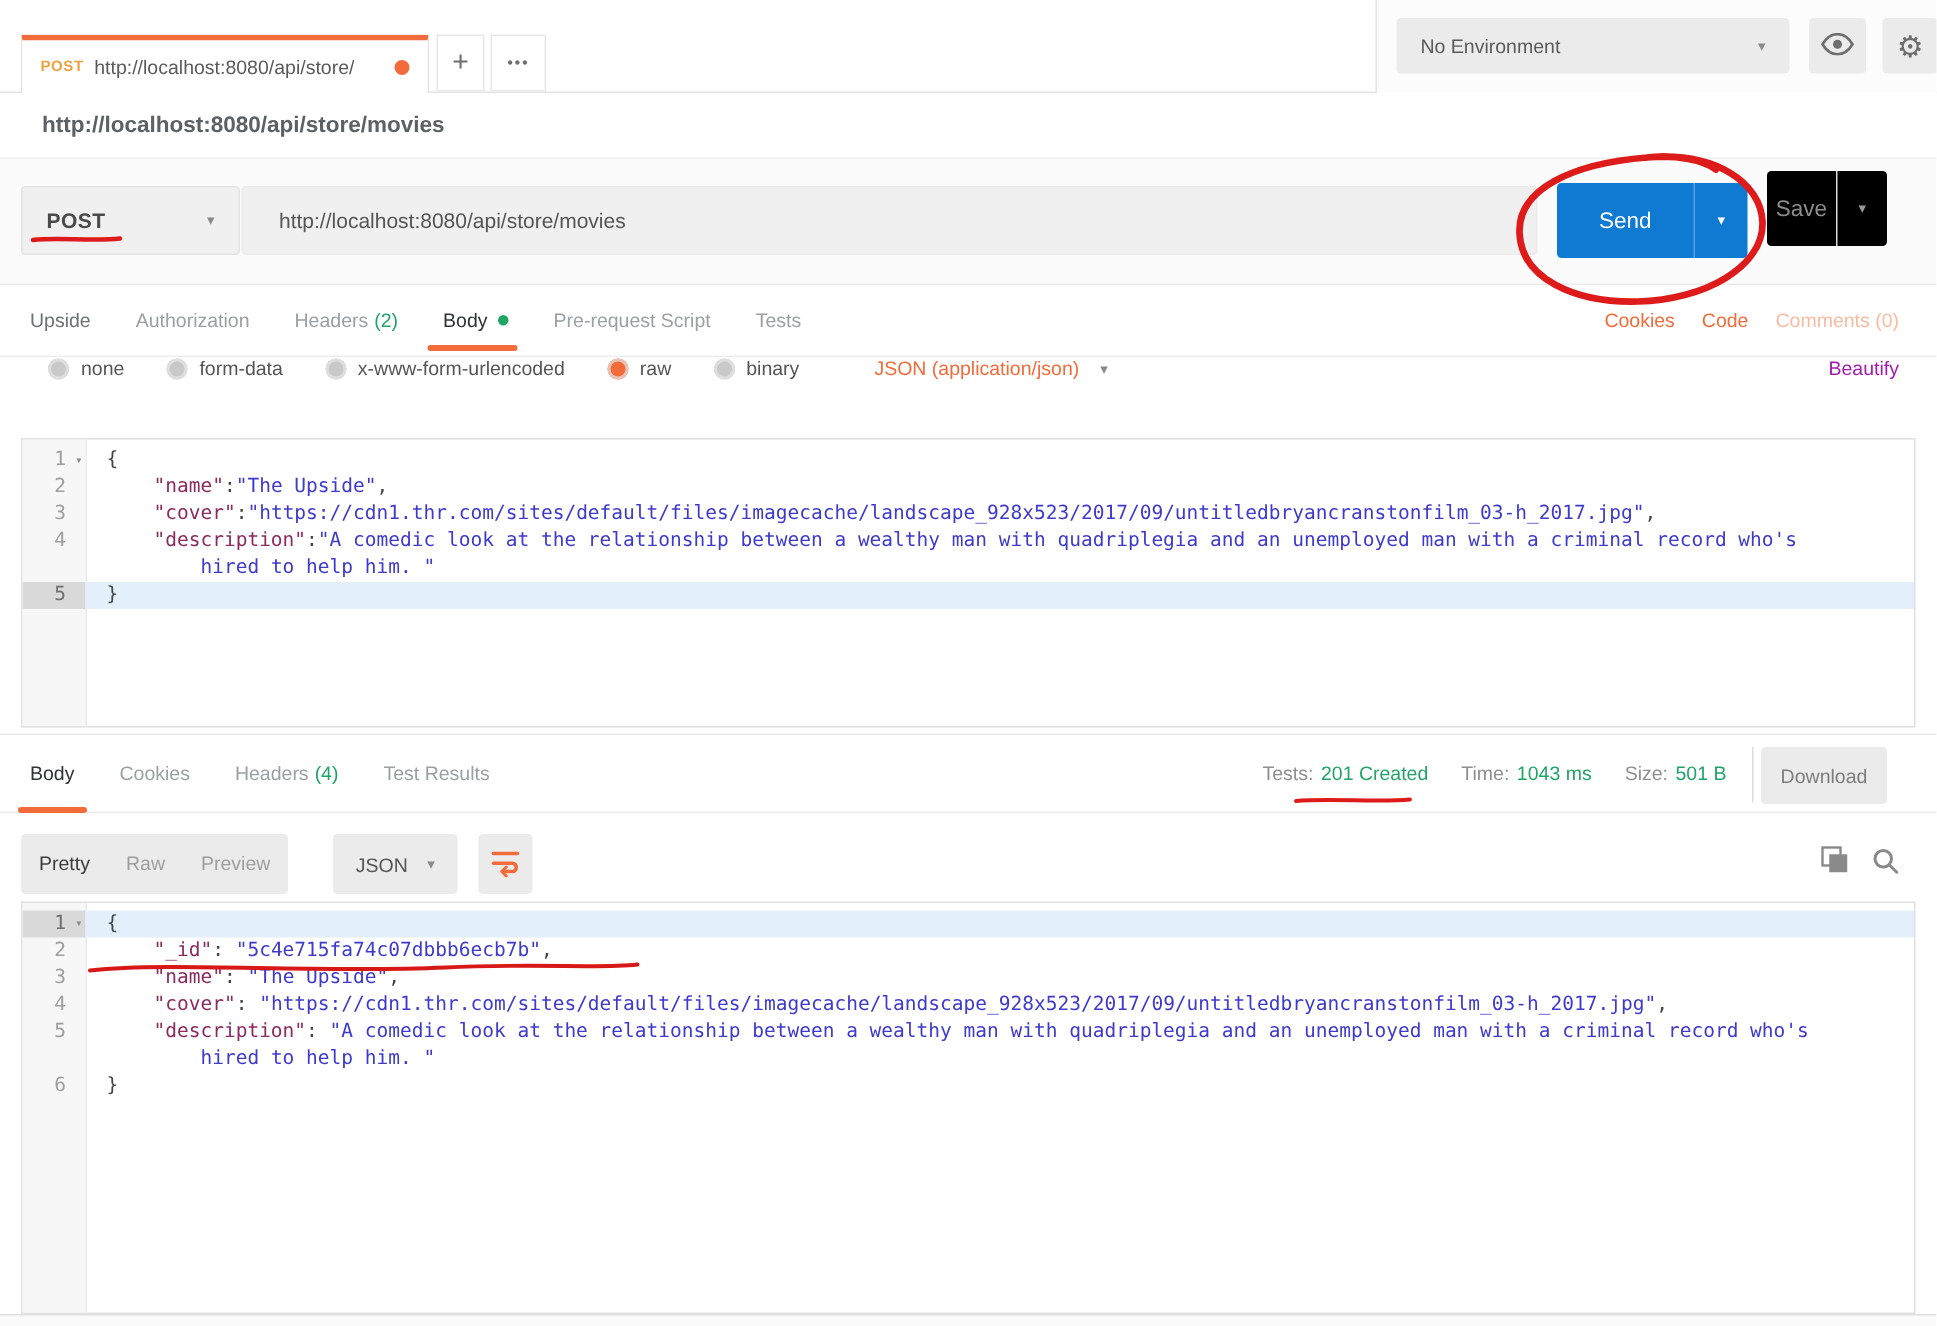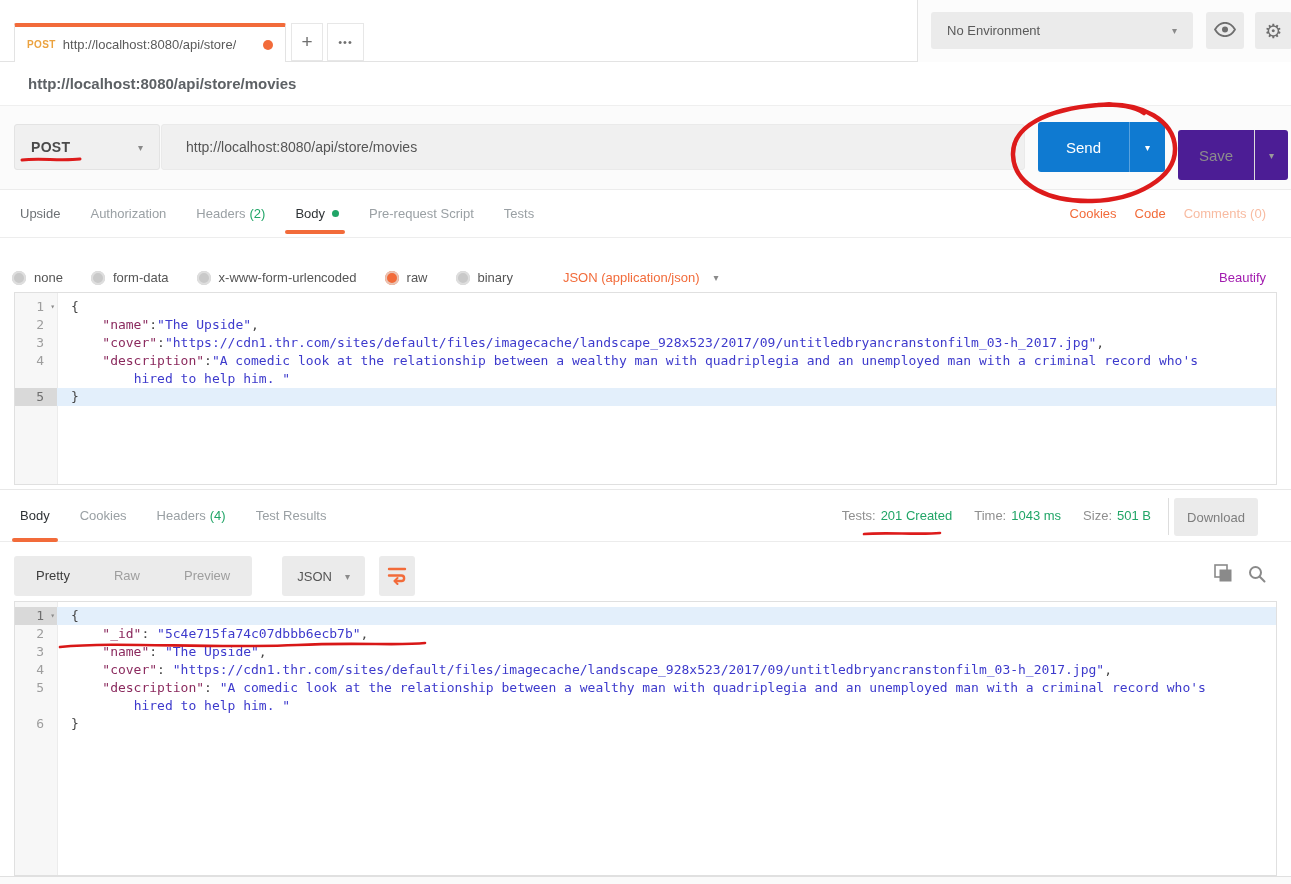--- a/index.html
+++ b/index.html
@@ -40,21 +40,21 @@
 .method-label{font-size:14px;font-weight:bold;color:#4a4a4a;letter-spacing:.3px}
 .method-caret{margin-left:auto;color:#8a8a8a;font-size:10px}
 .url-input{position:absolute;left:161px;top:18px;width:864px;height:46px;background:#f0f0f0;
   border:1px solid #eaeaea;border-radius:3px;padding:0 24px;font-size:14px;color:#555;
   font-family:"Liberation Sans",sans-serif;outline:none}
 .send-btn{position:absolute;left:1038px;top:16px;width:127px;height:50px;background:#0f7ad1;border:none;
   border-radius:3px;display:flex;align-items:center;cursor:pointer;z-index:2}
 .send-label{flex:1;text-align:center;color:#fff;font-size:15px;font-weight:normal}
 .send-caret-box{width:36px;height:100%;display:flex;align-items:center;justify-content:center;
   border-left:1px solid rgba(255,255,255,.3);color:#fff;font-size:10px}
-.save-btn{position:absolute;left:1178px;top:24px;width:110px;height:50px;background:#4c1d95;border:none;
+.save-btn{position:absolute;left:1178px;top:8px;width:80px;height:50px;background:#000000;border:none;
   border-radius:3px;display:flex;align-items:center;cursor:pointer}
 .save-label{flex:1;text-align:center;color:#8c8c8c;font-size:15px}
 .save-caret-box{width:34px;height:100%;display:flex;align-items:center;justify-content:center;
   border-left:1px solid #dcdcdc;color:#9a9a9a;font-size:10px}
 
 
 .ink{position:absolute;z-index:10;pointer-events:none}
 .ink-post-underline{left:20px;top:49px;width:62px;height:8px}
 .ink-send-circle{left:1004px;top:-8px;width:182px;height:110px}
 .ink-201-underline{left:862px;top:40px;width:80px;height:7px}
@@ -68,21 +68,21 @@
 .ptab.active{color:#2f3336}
 .ptab.active::after{content:"";position:absolute;left:-10px;right:-6px;bottom:3px;height:4px;background:#f26b3a;border-radius:2px}
 .tab-count{color:#21a567;margin-left:4px}
 .green-dot{width:7px;height:7px;border-radius:50%;background:#21a567;margin-left:7px}
 .req-links{position:absolute;right:25px;top:0;height:100%;display:flex;align-items:center;gap:18px;font-size:13px}
 .req-link{cursor:pointer}
 .req-link.strong{color:#f26b3a}
 .req-link.muted{color:#f8bba1}
 
 
-.body-type-row{position:relative;height:47px;background:#fff;display:flex;align-items:flex-end;padding-left:12px}
+.body-type-row{position:relative;height:47px;background:#fff;display:flex;align-items:flex-start;padding-left:32px}
 .radio-opt{display:flex;align-items:center;margin-right:28px;cursor:pointer}
 .radio-circle{width:14px;height:14px;border-radius:50%;background:#c9c9c9;box-shadow:inset 0 0 0 2px #dedede;margin-right:8px;flex:none}
 .radio-circle.sel{background:#f26b3a;box-shadow:inset 0 0 0 2px #e8c4b5}
 .radio-label{font-size:13px;color:#555}
 .content-type-select{display:flex;align-items:center;color:#f26b3a;font-size:13px;margin-left:22px;cursor:pointer}
 .ct-caret{color:#8a8a8a;font-size:10px;margin-left:14px}
 .beautify-link{position:absolute;right:25px;color:#a21caf;font-size:13px;cursor:pointer}
 
 
 .code-editor{position:relative;margin:0 14px;background:#fff;border:1px solid #e0e0e0;overflow:hidden;
@@ -113,21 +113,21 @@
 .meta-pair{display:flex;align-items:center;gap:5px}
 .meta-label{color:#8f8f8f}
 .meta-value{color:#21a567}
 .meta-divider{position:absolute;right:122px;top:8px;height:37px;border-left:1px solid #ddd}
 .download-btn{position:absolute;right:33px;top:8px;width:84px;height:38px;background:#ebebeb;border:none;
   border-radius:3px;color:#7d7d7d;font-size:13px;cursor:pointer;font-family:Liberation Sans, sans-serif}
 
 
 .response-toolbar{position:relative;height:55px;background:#fff;display:flex;align-items:flex-start;padding:14px 0 0 14px}
 .seg-control{display:flex;background:#ebebeb;border-radius:3px;height:40px;align-items:center}
-.seg-item{padding:0 22px;font-size:13px;color:#9e9e9e;line-height:40px;cursor:pointer}
+.seg-item{padding:0 12px;font-size:13px;color:#9e9e9e;line-height:40px;cursor:pointer}
 .seg-item.active{color:#3c3c3c}
 .format-select{display:flex;align-items:center;background:#ebebeb;border-radius:3px;height:40px;
   margin-left:30px;padding:0 15px;font-size:13px;color:#555;cursor:pointer}
 .format-caret{color:#8a8a8a;font-size:10px;margin-left:13px}
 .wrap-btn{width:36px;height:40px;background:#ebebeb;border:none;border-radius:3px;margin-left:14px;
   display:flex;align-items:center;justify-content:center;cursor:pointer}
 .res-tools{position:absolute;right:25px;top:22px;display:flex;gap:15px;align-items:center}
 .tool-icon{cursor:pointer;display:flex}
 
 

